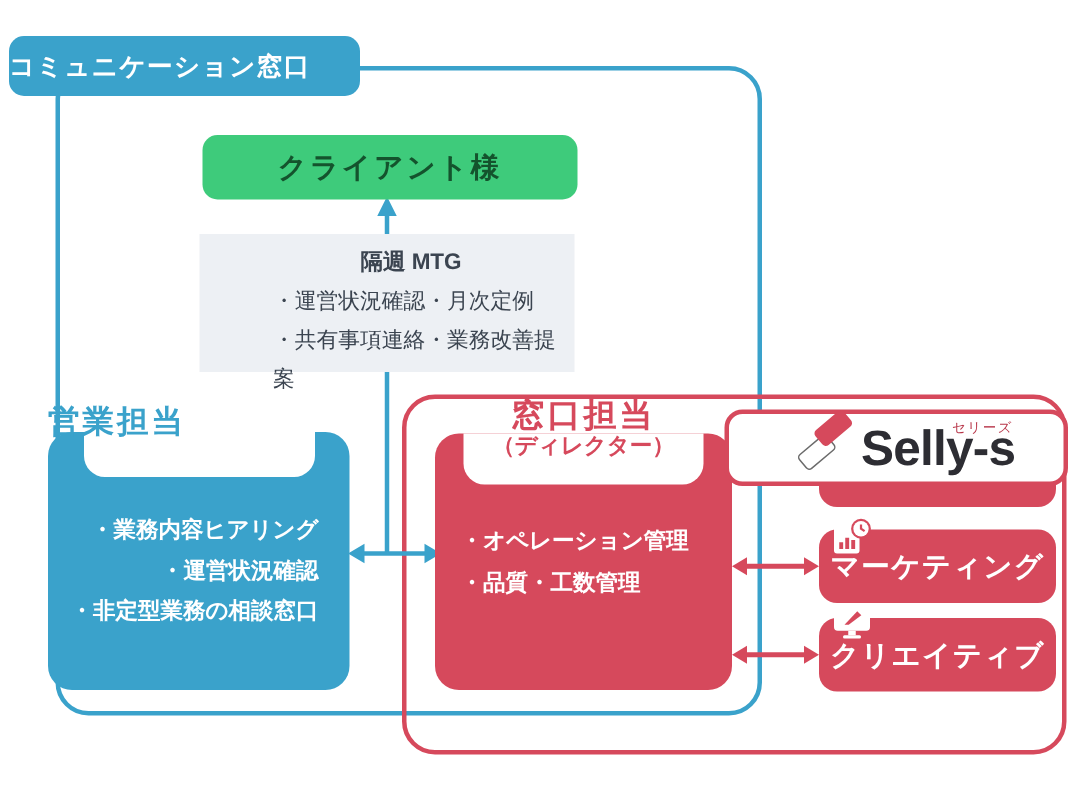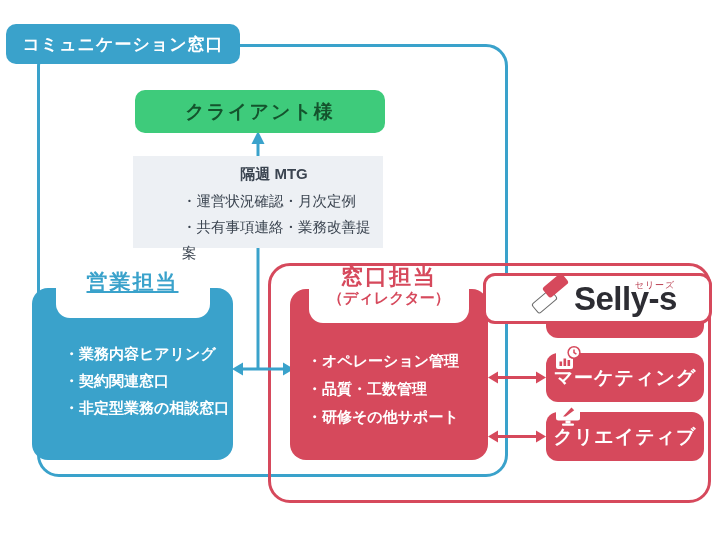--- a/index.html
+++ b/index.html
@@ -22,21 +22,21 @@
   }
   
   .connectors{position:absolute;left:0;top:0;width:720px;height:536px;z-index:2;pointer-events:none;}
   .c-blue-line{stroke:var(--blue);stroke-width:3;fill:none;}
   .c-blue-head{fill:var(--blue);}
   .c-red-line{stroke:var(--red);stroke-width:3.2;fill:none;}
   .c-red-head{fill:var(--red);}
   
   .comm-label{
     position:absolute;left:6px;top:24px;width:234px;height:40px;z-index:3;
-    background:var(--blue);border-radius:10px;display:flex;align-items:center;justify-content:center;
+    background:var(--blue);border-radius:10px;display:flex;align-items:center;
     color:#fff;font-size:17px;font-weight:700;letter-spacing:1px;
   }
   
   .client-box{
     position:absolute;left:135px;top:90px;width:250px;height:43px;z-index:3;
     background:var(--green);border-radius:10px;display:flex;align-items:center;justify-content:center;
     color:#14532d;font-size:19px;font-weight:700;letter-spacing:2px;
   }
   
   .mtg-box{
@@ -45,24 +45,24 @@
   }
   .mtg-title{text-align:center;font-size:15px;font-weight:700;}
   .mtg-items{margin:4px 0 0;padding:0 0 0 17px;list-style:none;font-size:14.5px;line-height:26px;font-weight:500;}
   
   .notch-box{position:absolute;z-index:3;border-radius:16px;}
   .notch{position:absolute;top:0;left:50%;transform:translateX(-50%);background:#fff;border-radius:0 0 14px 14px;}
   .box-items{position:absolute;margin:0;padding:0;list-style:none;color:#fff;font-size:15px;font-weight:700;}
   .sales-box{left:32px;top:288px;width:201px;height:172px;background:var(--blue);}
   .sales-box .notch{width:154px;height:30px;}
   .sales-box .box-title{
-    position:absolute;top:-17px;left:0;right:0;text-align:center;
-    font-size:21px;font-weight:700;color:var(--blue);line-height:1;letter-spacing:2px;text-decoration:underline;
-  }
-  .sales-box .box-items{top:52px;left:32px;line-height:27px;}
+    position:absolute;top:-17px;left:0;right:0;
+    font-size:21px;font-weight:700;color:var(--blue);line-height:1;letter-spacing:2px;
+  }
+  .sales-box .box-items{top:52px;left:15px;line-height:27px;text-align:right;}
   .director-box{left:290px;top:289px;width:198px;height:171px;background:var(--red);}
   .director-box .notch{width:160px;height:34px;}
   .director-box .title-wrap{position:absolute;top:-24px;left:0;right:0;text-align:center;color:var(--red);}
   .director-box .t1{font-size:22px;font-weight:700;line-height:23px;letter-spacing:2px;}
   .director-box .t2{font-size:15px;font-weight:700;line-height:20px;}
   .director-box .box-items{top:58px;left:17px;line-height:28px;}
   
   .team-box{
     position:absolute;left:546px;width:158px;height:49px;z-index:3;
     background:var(--red);border-radius:12px;display:flex;align-items:center;justify-content:center;
@@ -135,35 +135,34 @@
       <li>・運営状況確認・月次定例</li>
       <li>・共有事項連絡・業務改善提案</li>
     </ul>
   </div>
 
   <div class="notch-box sales-box">
     <div class="notch"></div>
     <div class="box-title">営業担当</div>
     <ul class="box-items">
       <li>・業務内容ヒアリング</li>
-      <li>・契約関連窓口</li>
+      <li>・運営状況確認</li>
       <li>・非定型業務の相談窓口</li>
     </ul>
   </div>
 
   <div class="notch-box director-box">
     <div class="notch"></div>
     <div class="title-wrap">
       <div class="t1">窓口担当</div>
       <div class="t2">（ディレクター）</div>
     </div>
     <ul class="box-items">
       <li>・オペレーション管理</li>
       <li>・品質・工数管理</li>
-      <li>・研修その他サポート</li>
     </ul>
   </div>
 
   <div class="team-box team-1">
     <svg class="team-icon" width="26" height="23" viewBox="0 0 26 23">
       <path d="M9.5 7V5a3 3 0 0 1 3-3h1a3 3 0 0 1 3 3v2" stroke="#fff" stroke-width="2.4" fill="none"></path>
       <rect x="1.5" y="6" width="23" height="16" rx="3" fill="#fff"></rect>
       <path class="ic-accent-s" d="M1.5 12.5 L11 15 h4 L24.5 12.5" stroke-width="1.6"></path>
     </svg>
     <span>セールス</span>

